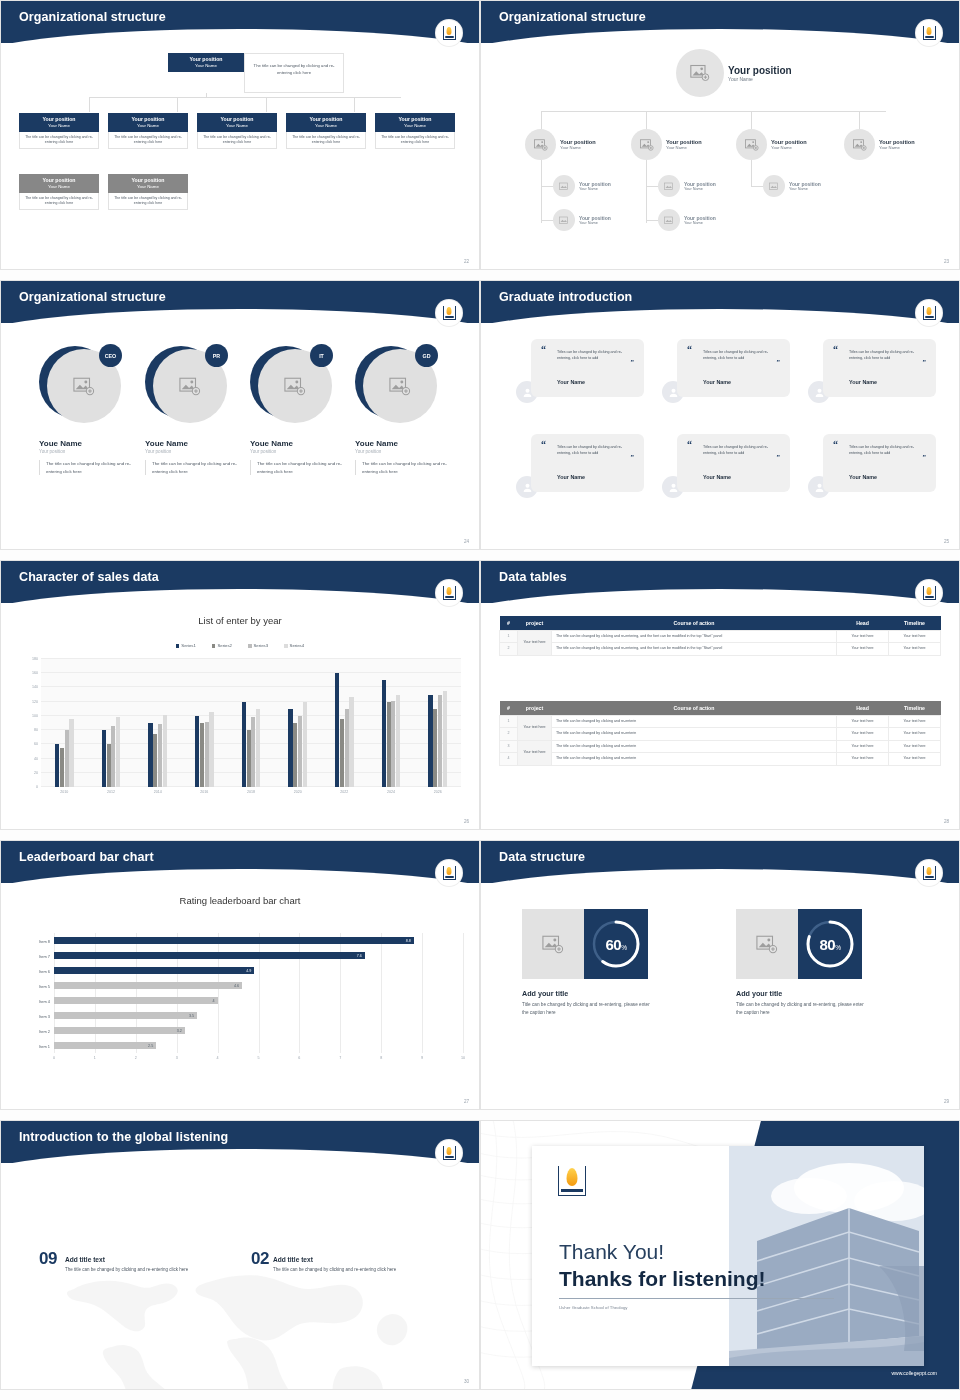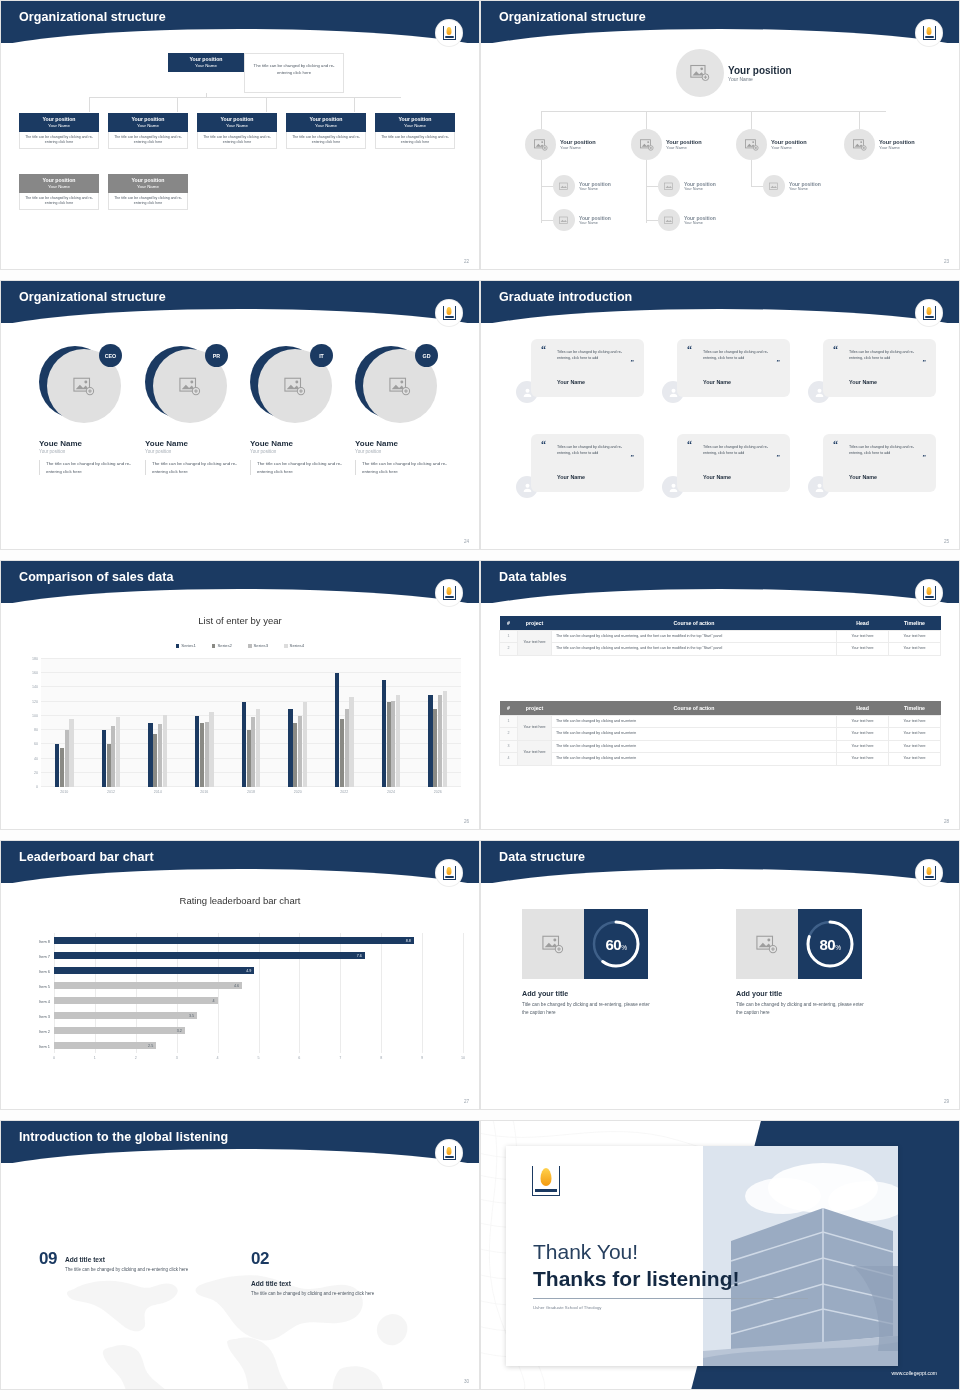--- a/index.html
+++ b/index.html
@@ -136,21 +136,21 @@
   .num-big { font-size:17px; font-weight:bold; color:#1b3a62; letter-spacing:-.5px; }
   .add-title { font-size:6.6px; font-weight:bold; color:#1f2d3d; }
   .add-cap { font-size:4.5px; color:#4e5863; line-height:1.85; margin-top:3px; }
   .worldmap { position:absolute; left:50%; top:130px; transform:translateX(-50%);
               width:400px; opacity:.2; }
 
   
   .ty-slide { background:#fff; position:relative; overflow:hidden; }
   .ty-navy-tr { position:absolute; right:0; top:0; width:56%; height:100%;
                 background:#1b3a62; clip-path: polygon(26% 0, 100% 0, 100% 100%, 0 100%); }
-  .ty-card { position:absolute; left:25px; top:25px; width:392px; height:220px;
+  .ty-card { position:absolute; left:51px; top:25px; width:392px; height:220px;
              background:#fff; box-shadow:0 1px 5px rgba(0,0,0,.18); overflow:hidden; }
   .ty-photo { position:absolute; right:0; top:0; width:195px; height:100%;
               background:linear-gradient(160deg,#e9eef5 0%,#c2cedd 40%,#93a6bd 75%,#7b8ea8 100%); }
   .ty-logo { position:absolute; left:26px; top:20px; width:28px; height:30px;
              border:1.8px solid #1b3a62; border-top:none; }
   .ty-logo:before { content:""; position:absolute; left:50%; top:2px; transform:translateX(-50%);
      width:11px; height:18px; border-radius:50% 50% 50% 50% / 60% 60% 40% 40%;
      background:linear-gradient(#ffd24d,#f39a10); }
   .ty-logo:after { content:""; position:absolute; left:2px; right:2px; bottom:3px;
      height:3px; background:#1b3a62; }
@@ -579,21 +579,21 @@
       <div class="qtext">Titles can be changed by clicking and re-entering, click here to add</div>
       <div class="qname">Your Name</div>
     </div>
 
     <div class="page-num">25</div>
   </div>
 
   <div class="slide">
     <div class="band"></div>
     <div class="band-curve"></div>
-    <div class="slide-title">Comparison of sales data</div>
+    <div class="slide-title">Character of sales data</div>
     <div class="logo-badge">
         <div class="logo-mark"></div>
       </div>
 
     <div class="chart-title">List of enter by year</div>
     <div class="legend" id="legend-sales">
         <span><i style="background:#1b3a62"></i><span>Series1</span></span>
         <span><i style="background:#8a8a85"></i><span>Series2</span></span>
         <span><i style="background:#bdbdbd"></i><span>Series3</span></span>
         <span><i style="background:#dcdcdc"></i><span>Series4</span></span>
@@ -915,21 +915,21 @@
     </svg>
 
     <div style="position:absolute; left:38px; top:128px; display:flex; gap:8px; align-items:flex-start;">
       <div class="num-big">09</div>
       <div style="width:128px; padding-top:7px;">
         <div class="add-title">Add title text</div>
         <div class="add-cap">The title can be changed by clicking and re-entering click here</div>
       </div>
     </div>
 
-    <div style="position:absolute; left:250px; top:128px; display:flex; gap:4px; align-items:flex-start;flex-direction:column;">
+    <div style="position:absolute; left:250px; top:128px; display:flex; gap:4px; align-items:flex-start;">
       <div class="num-big">02</div>
       <div style="width:128px; padding-top:7px;">
         <div class="add-title">Add title text</div>
         <div class="add-cap">The title can be changed by clicking and re-entering click here</div>
       </div>
     </div>
 
     <div class="page-num">30</div>
   </div>
 

